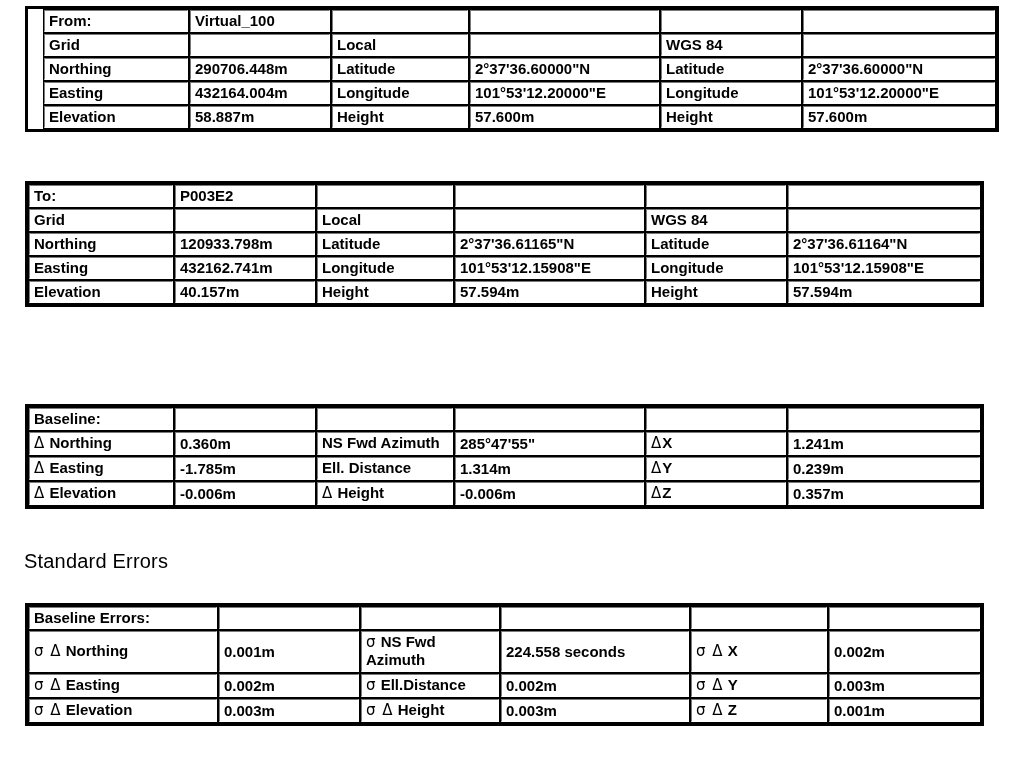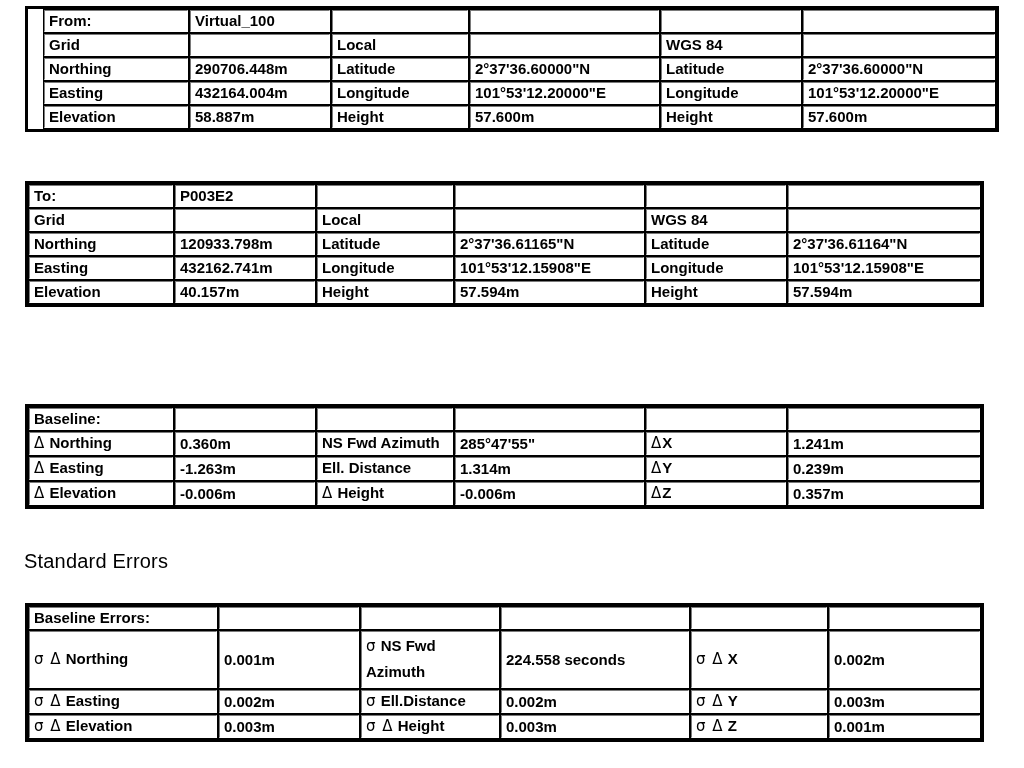--- a/index.html
+++ b/index.html
@@ -51,21 +51,21 @@
     font-weight: bold;
   }
   .rpt-table td.val {
     font-weight: bold;
   }
   .rpt-table td.empty {
     font-size: 15px;
   }
   .rpt-table td.wrap {
     white-space: normal;
-    line-height: 26px;
+    line-height: 18px;
   }
 
   
   .sym {
     font-weight: normal;
     font-family: "DejaVu Sans", sans-serif;
     font-size: 15px;
     letter-spacing: 1px;
   }
 
@@ -217,21 +217,21 @@
       <tr>
         <td class="lbl"><span class="sym">Δ</span> <span>Northing</span></td>
         <td class="val">0.360m</td>
         <td class="lbl"><span class="sym"></span><span>NS Fwd Azimuth</span></td>
         <td class="val">285°47'55"</td>
         <td class="lbl"><span class="sym">Δ</span><span>X</span></td>
         <td class="val">1.241m</td>
       </tr>
       <tr>
         <td class="lbl"><span class="sym">Δ</span> <span>Easting</span></td>
-        <td class="val">-1.263m</td>
+        <td class="val">-1.785m</td>
         <td class="lbl"><span class="sym"></span><span>Ell. Distance</span></td>
         <td class="val">1.314m</td>
         <td class="lbl"><span class="sym">Δ</span><span>Y</span></td>
         <td class="val">0.239m</td>
       </tr>
       <tr>
         <td class="lbl"><span class="sym">Δ</span> <span>Elevation</span></td>
         <td class="val">-0.006m</td>
         <td class="lbl"><span class="sym">Δ</span> <span>Height</span></td>
         <td class="val">-0.006m</td>

